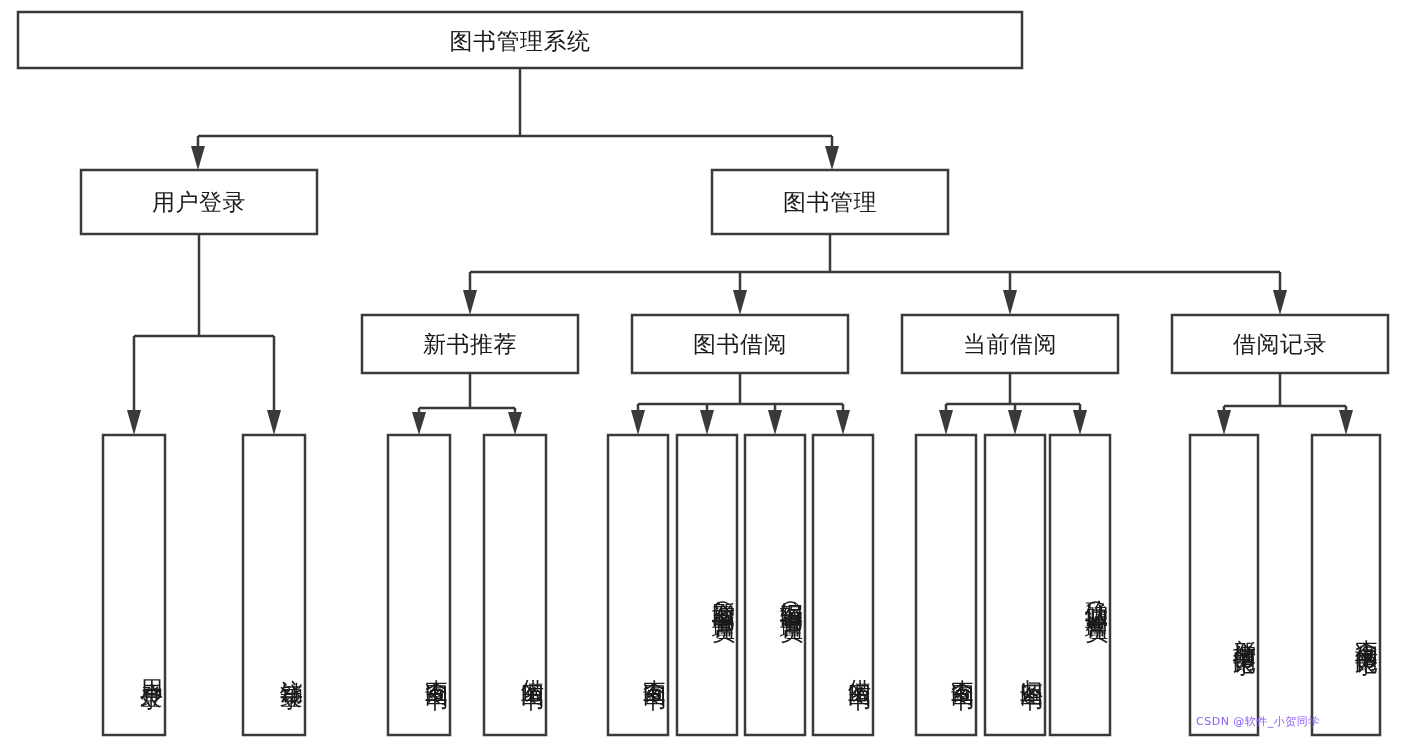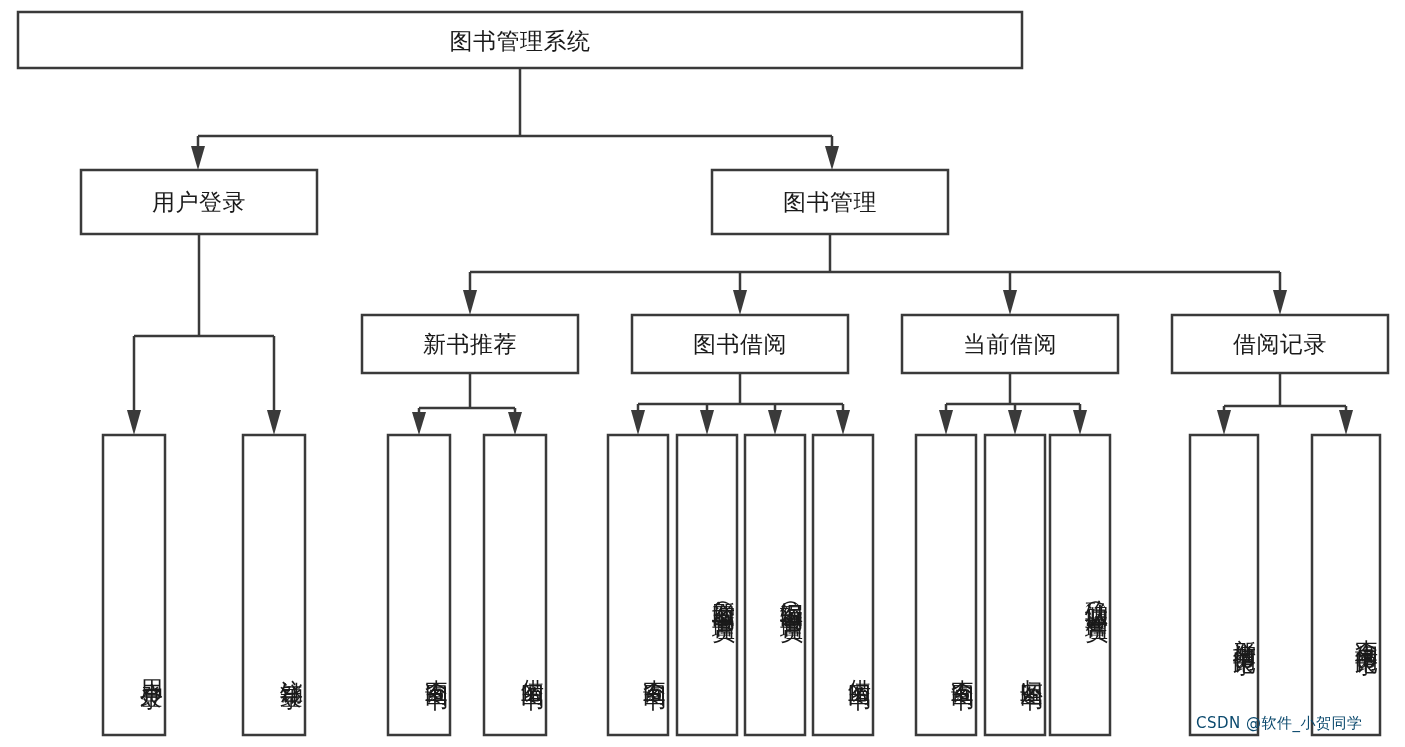--- a/index.html
+++ b/index.html
@@ -60,22 +60,22 @@
     text-align: center;
     display: flex;
     align-items: flex-start;
     justify-content: center;
     white-space: nowrap;
     pointer-events: none;
   }
   .watermark {
     position: absolute;
     font-family: "DejaVu Sans", "Liberation Sans", sans-serif;
-    font-size: 15px;
-    color: #0c4a6e;
+    font-size: 11px;
+    color: #8b5cf6;
     white-space: nowrap;
     letter-spacing: 0.5px;
   }
 </style>
 </head>
 <body>
 
 <div id="diagram-root">
 
   <svg id="tree-svg" viewBox="0 0 1405 747">

